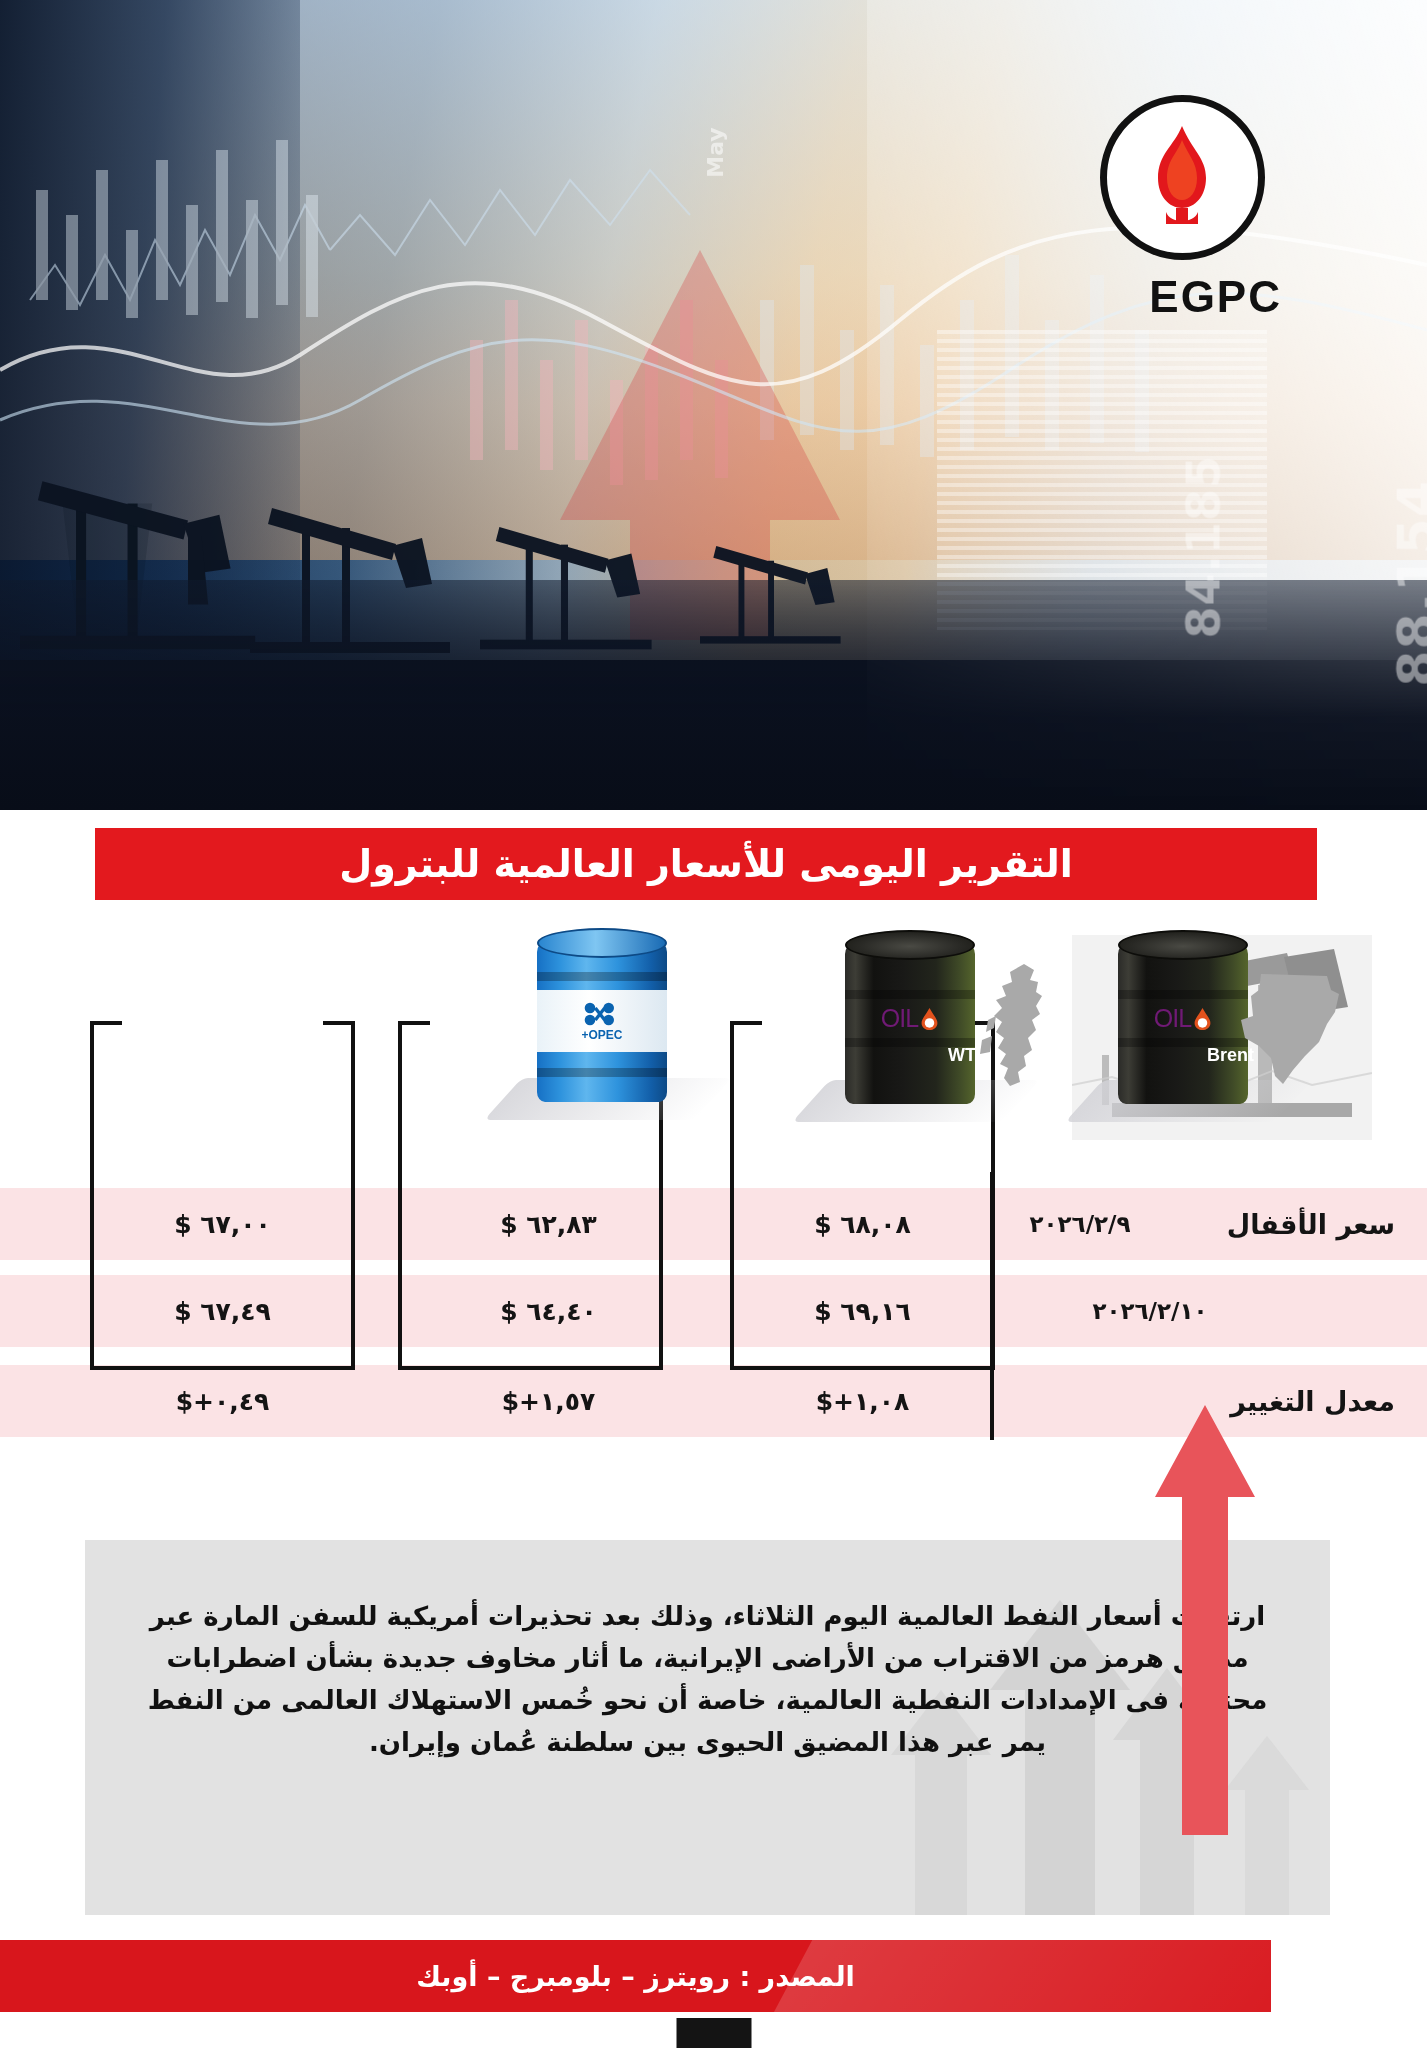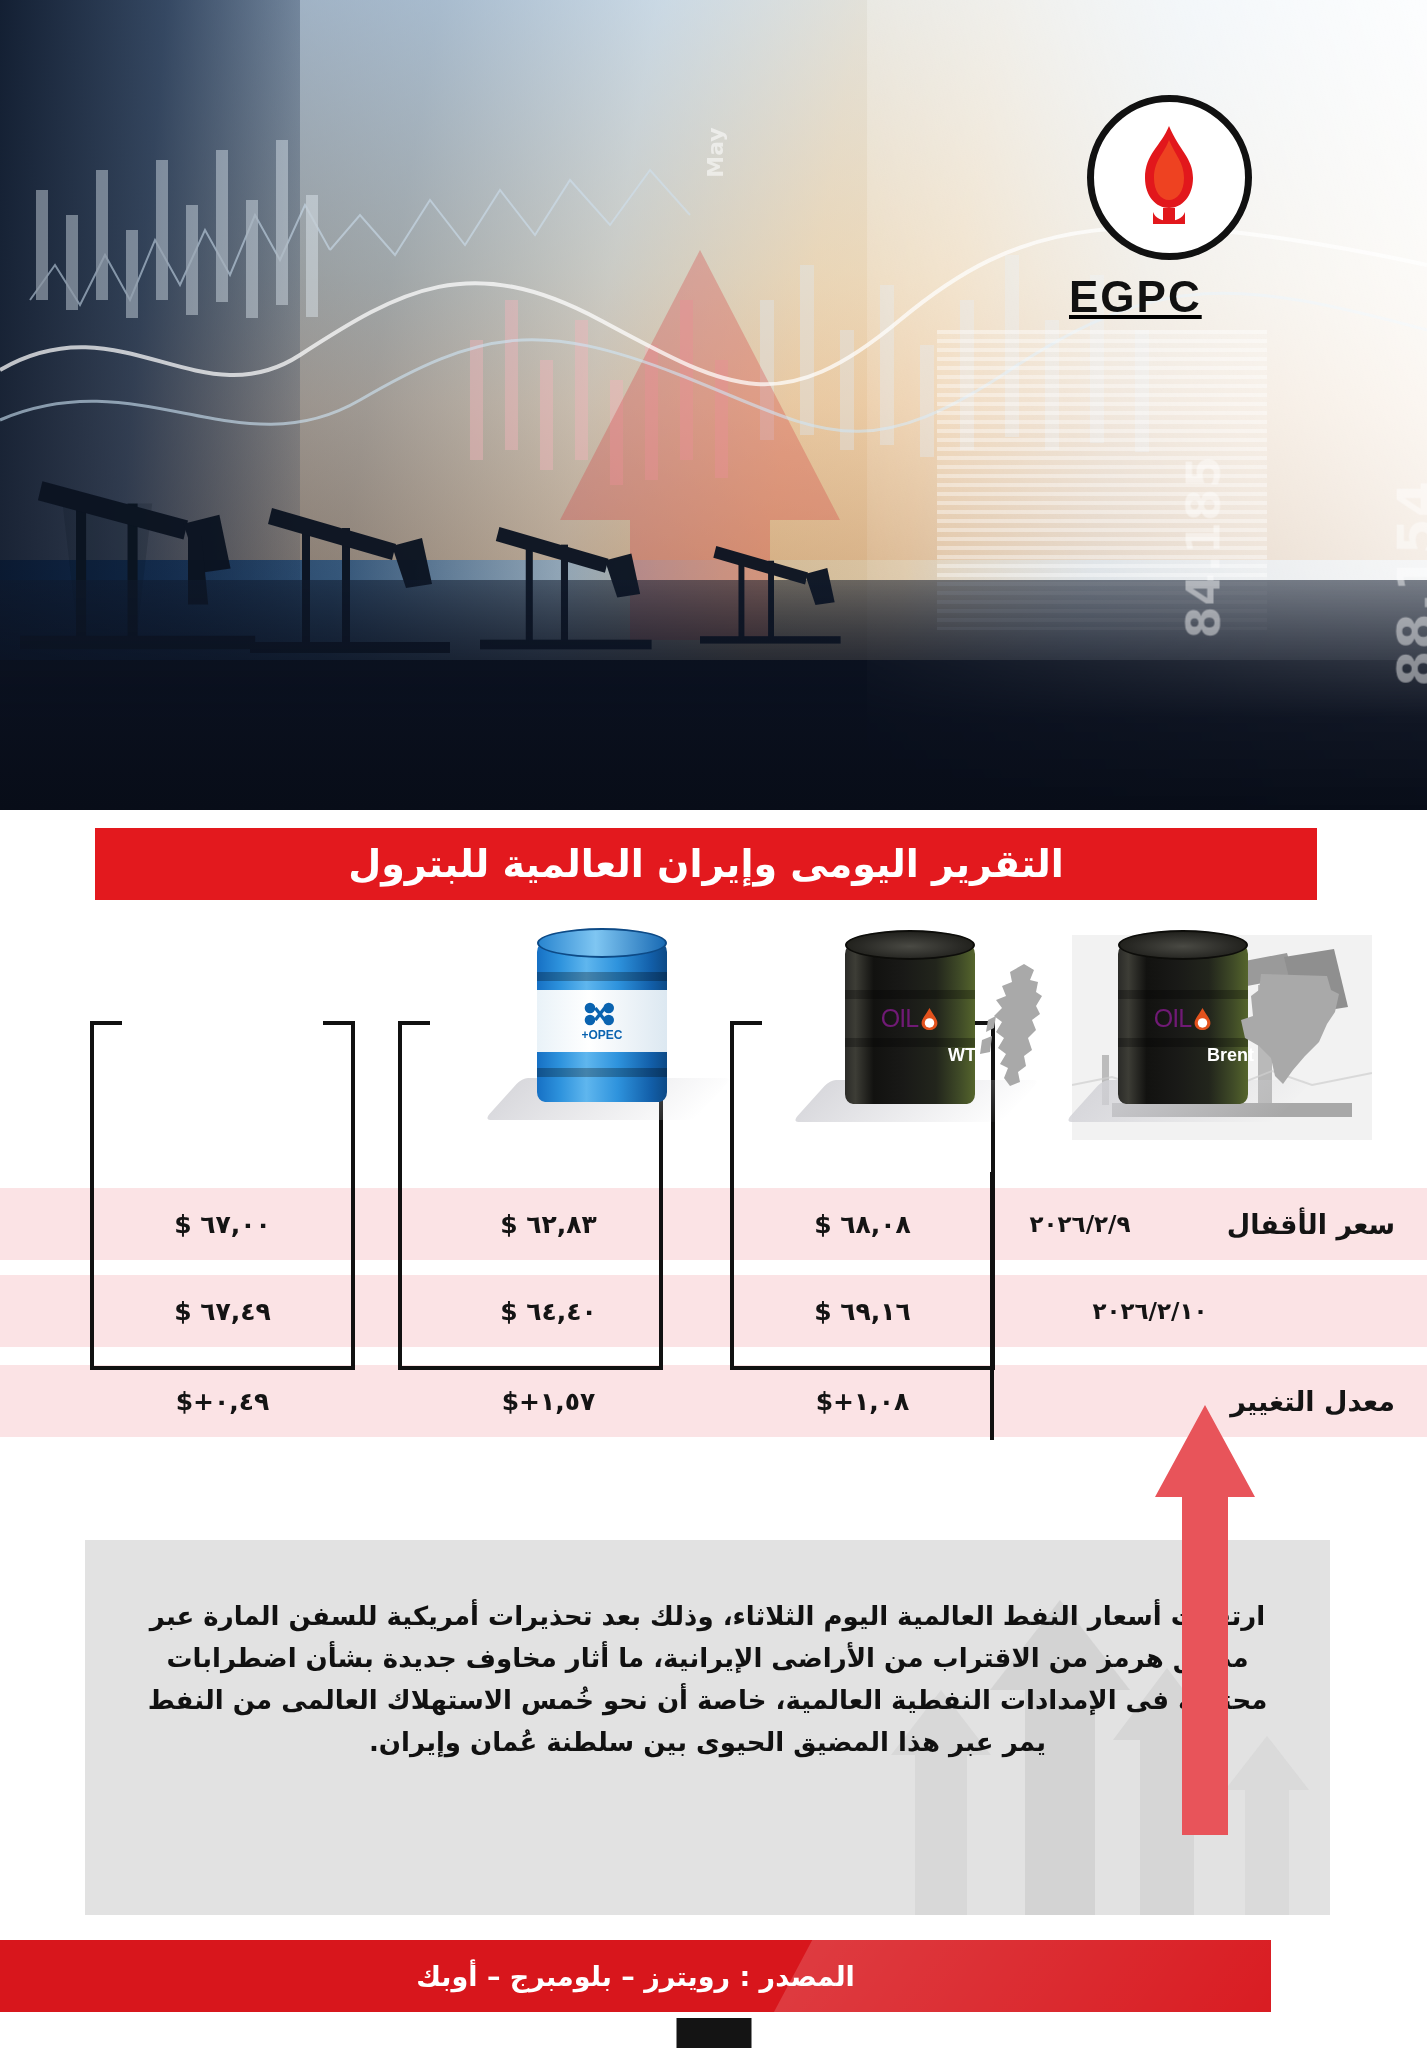--- a/index.html
+++ b/index.html
@@ -50,21 +50,21 @@
     letter-spacing:1px;
   }
   .big-num.n1 { right:250px; top:455px; font-size:46px; transform:rotate(-90deg); transform-origin:right top; }
   .big-num.n2 { right:40px;  top:480px; font-size:52px; transform:rotate(-90deg); transform-origin:right top; }
   .month-lbl {
     position:absolute; left:690px; top:140px; font-size:22px;
     color:rgba(255,255,255,0.55); transform:rotate(-90deg); font-weight:600;
   }
 
   
-  .logo-wrap { position:absolute; right:158px; top:95px; width:200px; text-align:left;text-decoration:underline; }
+  .logo-wrap { position:absolute; right:145px; top:95px; width:200px; text-align:right; }
   .logo-circle {
     width:165px; height:165px; margin:0 auto;
     border-radius:50%; background:#ffffff; border:7px solid #111;
     display:flex; align-items:center; justify-content:center; position:relative;
   }
   .logo-text {
     margin-top:12px; font-size:44px; font-weight:700; letter-spacing:2px;
     color:#111; font-family:"Liberation Sans", sans-serif;
   }
 
@@ -340,21 +340,21 @@
           <path d="M46 16 C41 30, 31 36, 31 54 C31 68, 38 76, 46 76 C54 76, 61 68, 61 54 C61 38, 52 31, 46 16 Z" fill="#f04a22" opacity="0.85"></path>
           <path d="M40 84 L52 84 L52 100 L40 100 Z" fill="#e2171c"></path>
           <path d="M30 88 C34 100, 58 100, 62 88 L62 100 L30 100 Z" fill="#e2171c"></path>
         </svg>
       </div>
       <div class="logo-text">EGPC</div>
     </div>
   </div>
 
   <div class="title-bar">
-    <div class="t">التقرير اليومى وإيران العالمية للبترول</div>
+    <div class="t">التقرير اليومى للأسعار العالمية للبترول</div>
   </div>
 
   <div class="table-area">
 
     <div class="stripe s1"></div>
     <div class="stripe s2"></div>
     <div class="stripe s3"></div>
 
     <div class="pumpjack-box">
       <svg width="300" height="205" viewBox="0 0 300 205">

